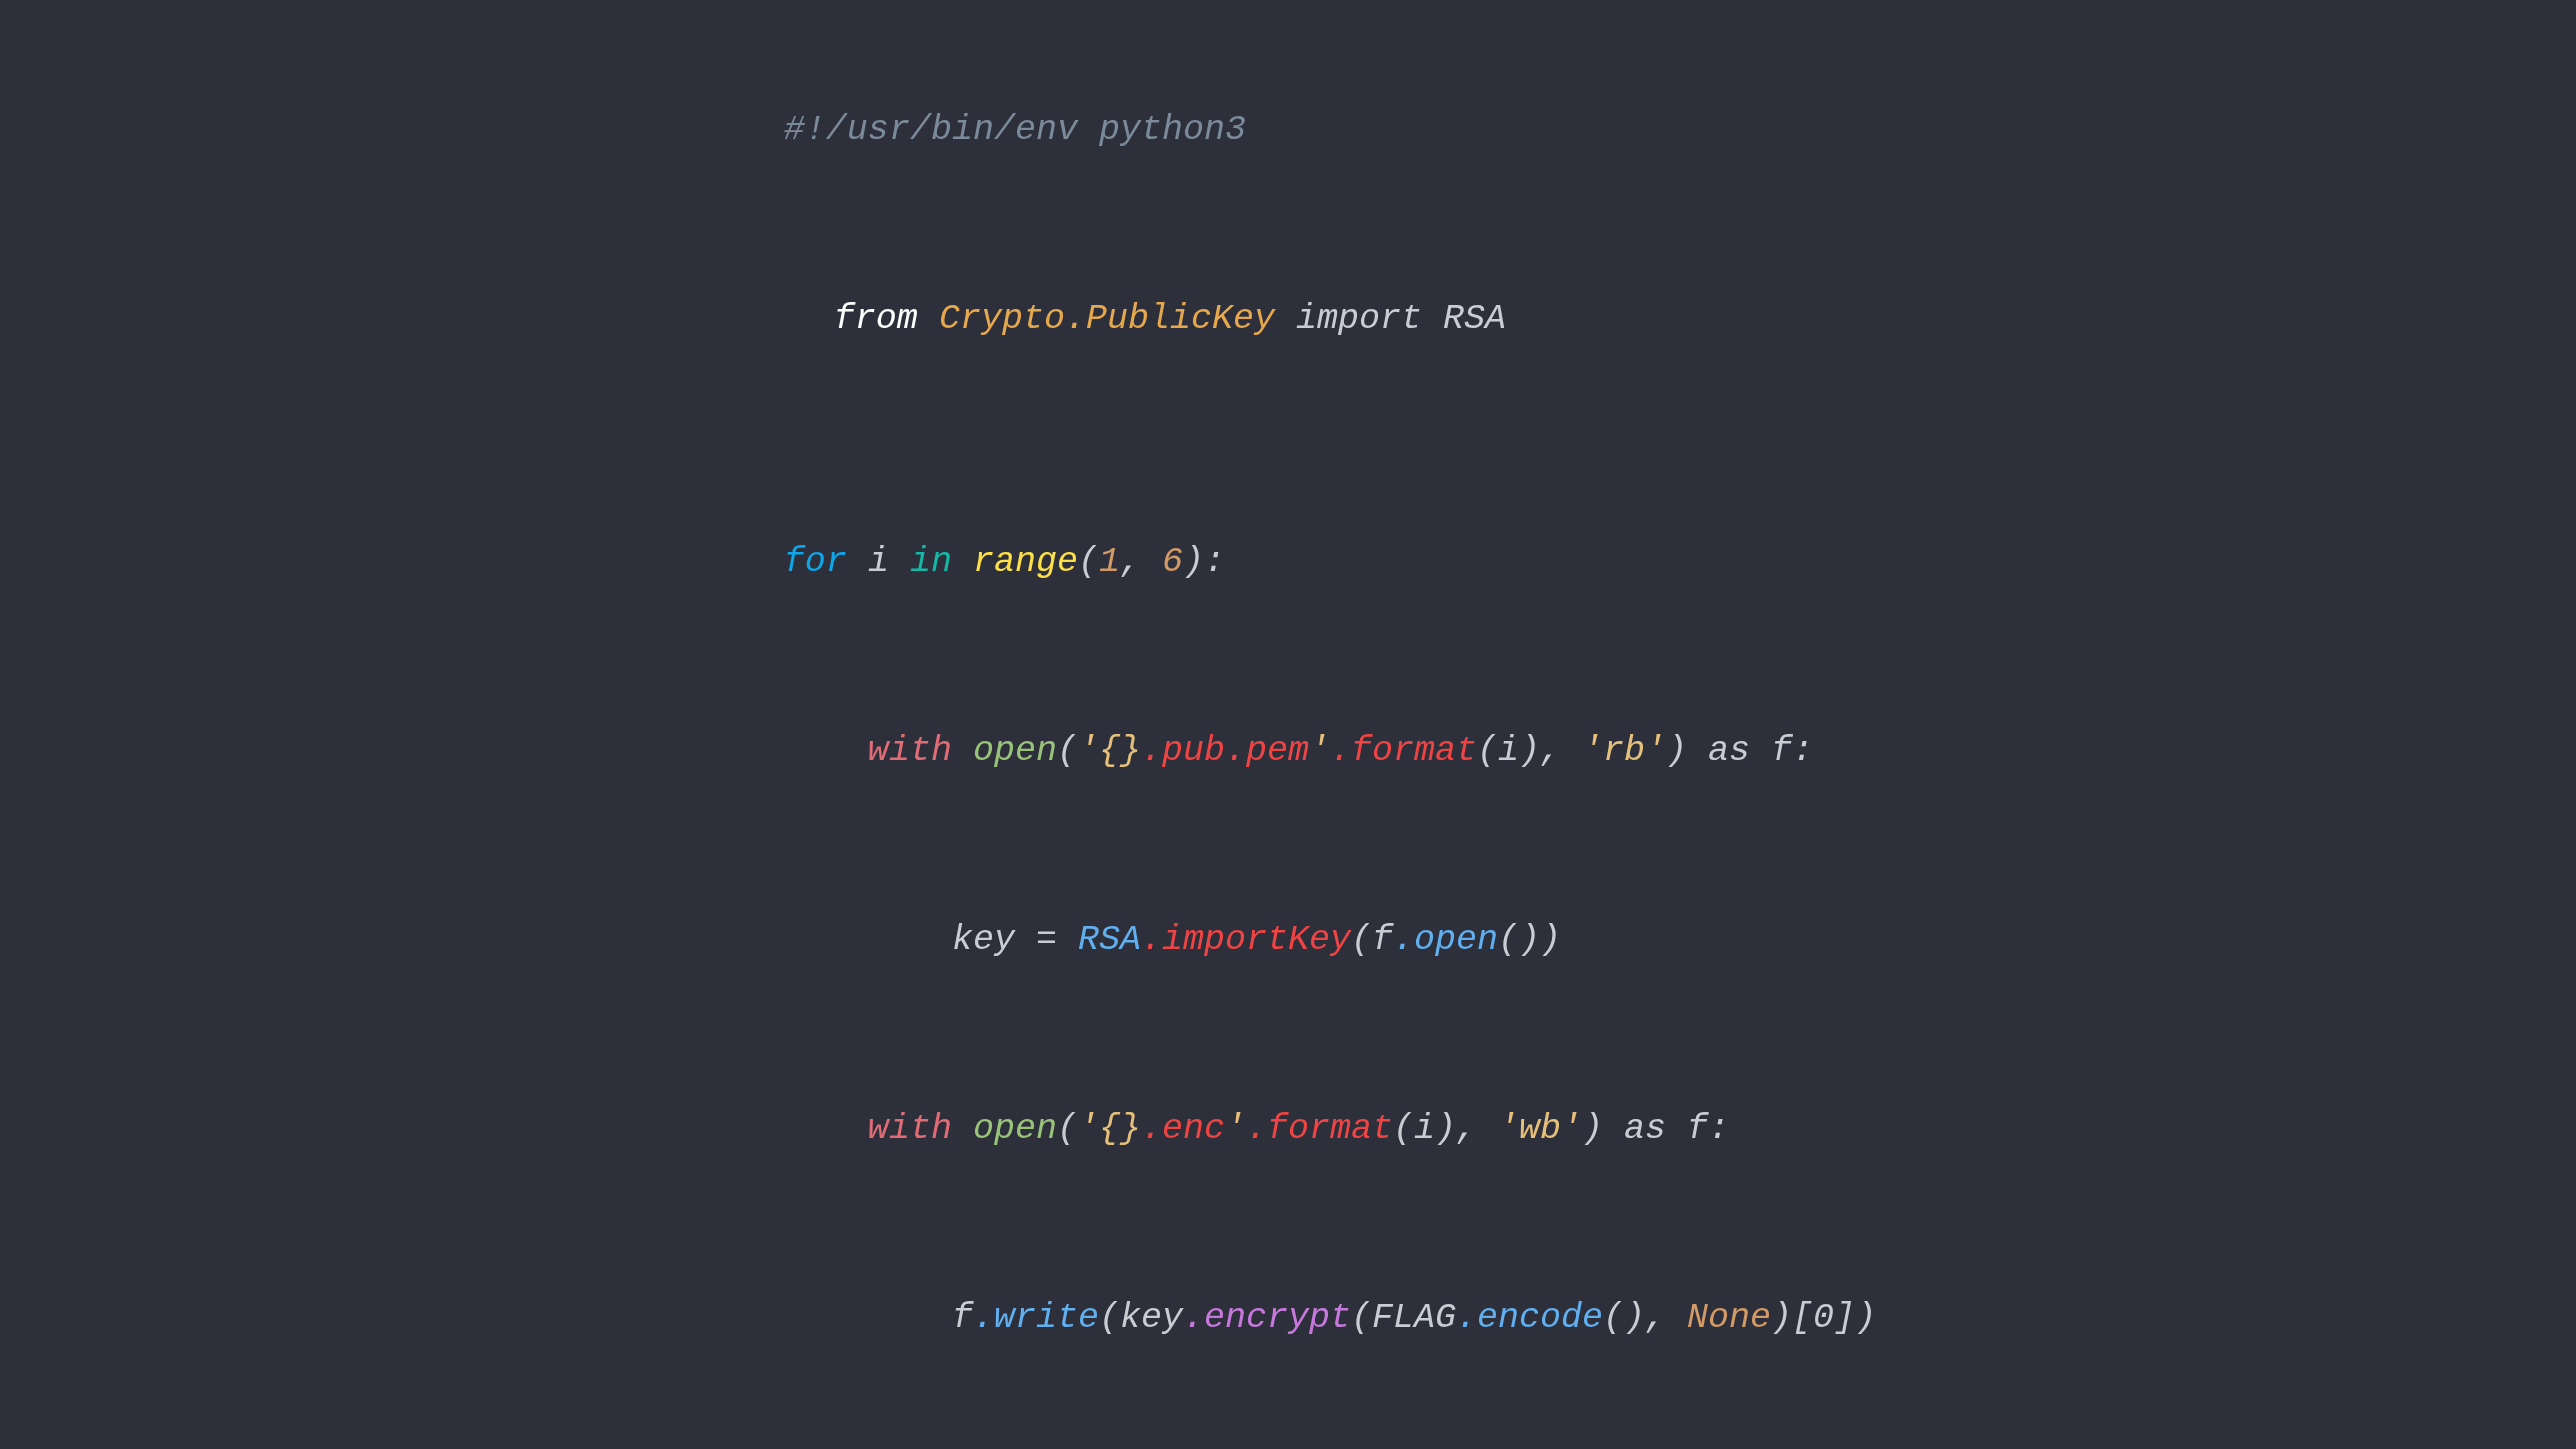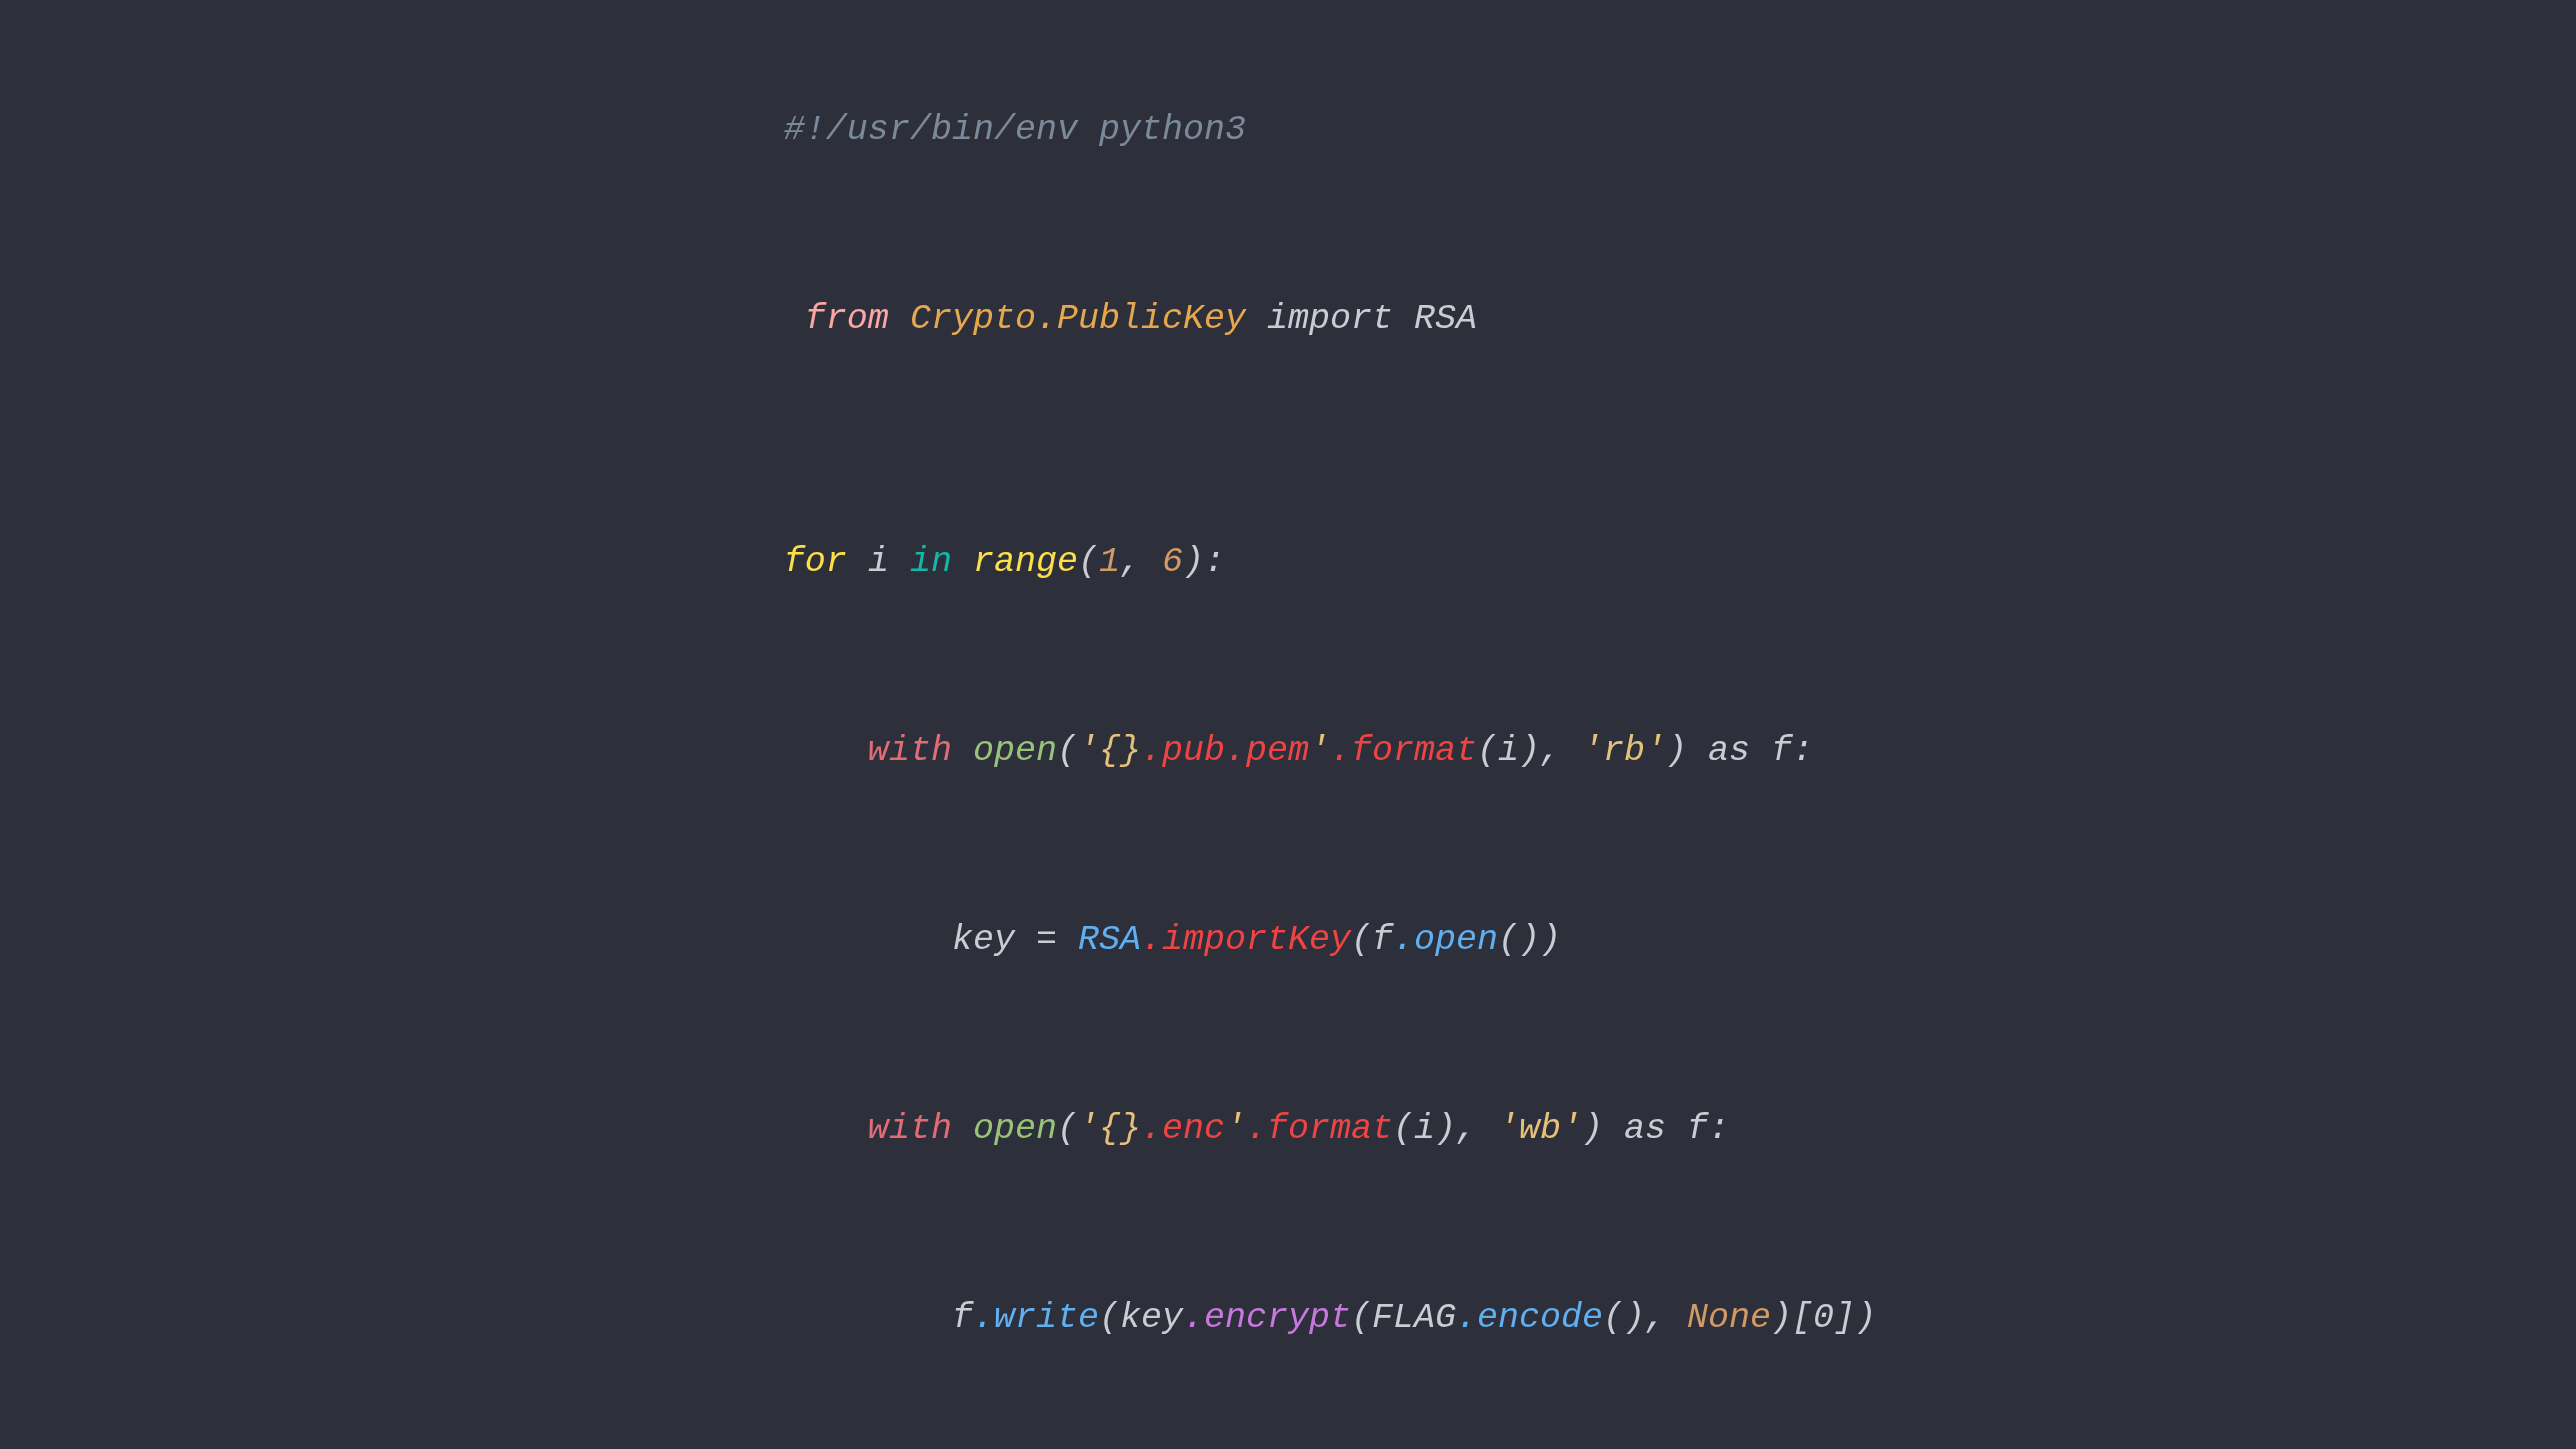--- a/index.html
+++ b/index.html
@@ -31,26 +31,26 @@
       font-weight: 400;
     }
 
     .blank-line {
       display: block;
       height: 54px;
     }
 
     
     .c-comment { color: #7b8a9a; }
-    .c-keyword-from { color: #fca5a5; }       
+    .c-keyword-from { color: #ffffff; margin-left: 29px; }       
     .c-module { color: #e5a84e; }              
     .c-keyword-import { color: #c8cdd4; font-family: Liberation Mono, monospace; }      
     .c-name-rsa { color: #c8cdd4; }            
     .c-name-flag { color: #c8cdd4; }           
-    .c-keyword-for { color: #fde047; }         
+    .c-keyword-for { color: #0ea5e9; }         
     .c-var-i { color: #c8cdd4; }               
     .c-keyword-in { color: #14b8a6; }          
     .c-builtin-range { color: #fde047; text-align: center; }       
     .c-paren { color: #c8cdd4; }
     .c-number { color: #d19a66; }
     .c-keyword-with { color: #e06c75; }        
     .c-builtin-open { color: #98c379; }        
     .c-string { color: #e5c07b; }              
     .c-dot { color: #ef4444; }              
     .c-keyword-as { color: #c8cdd4; }          

